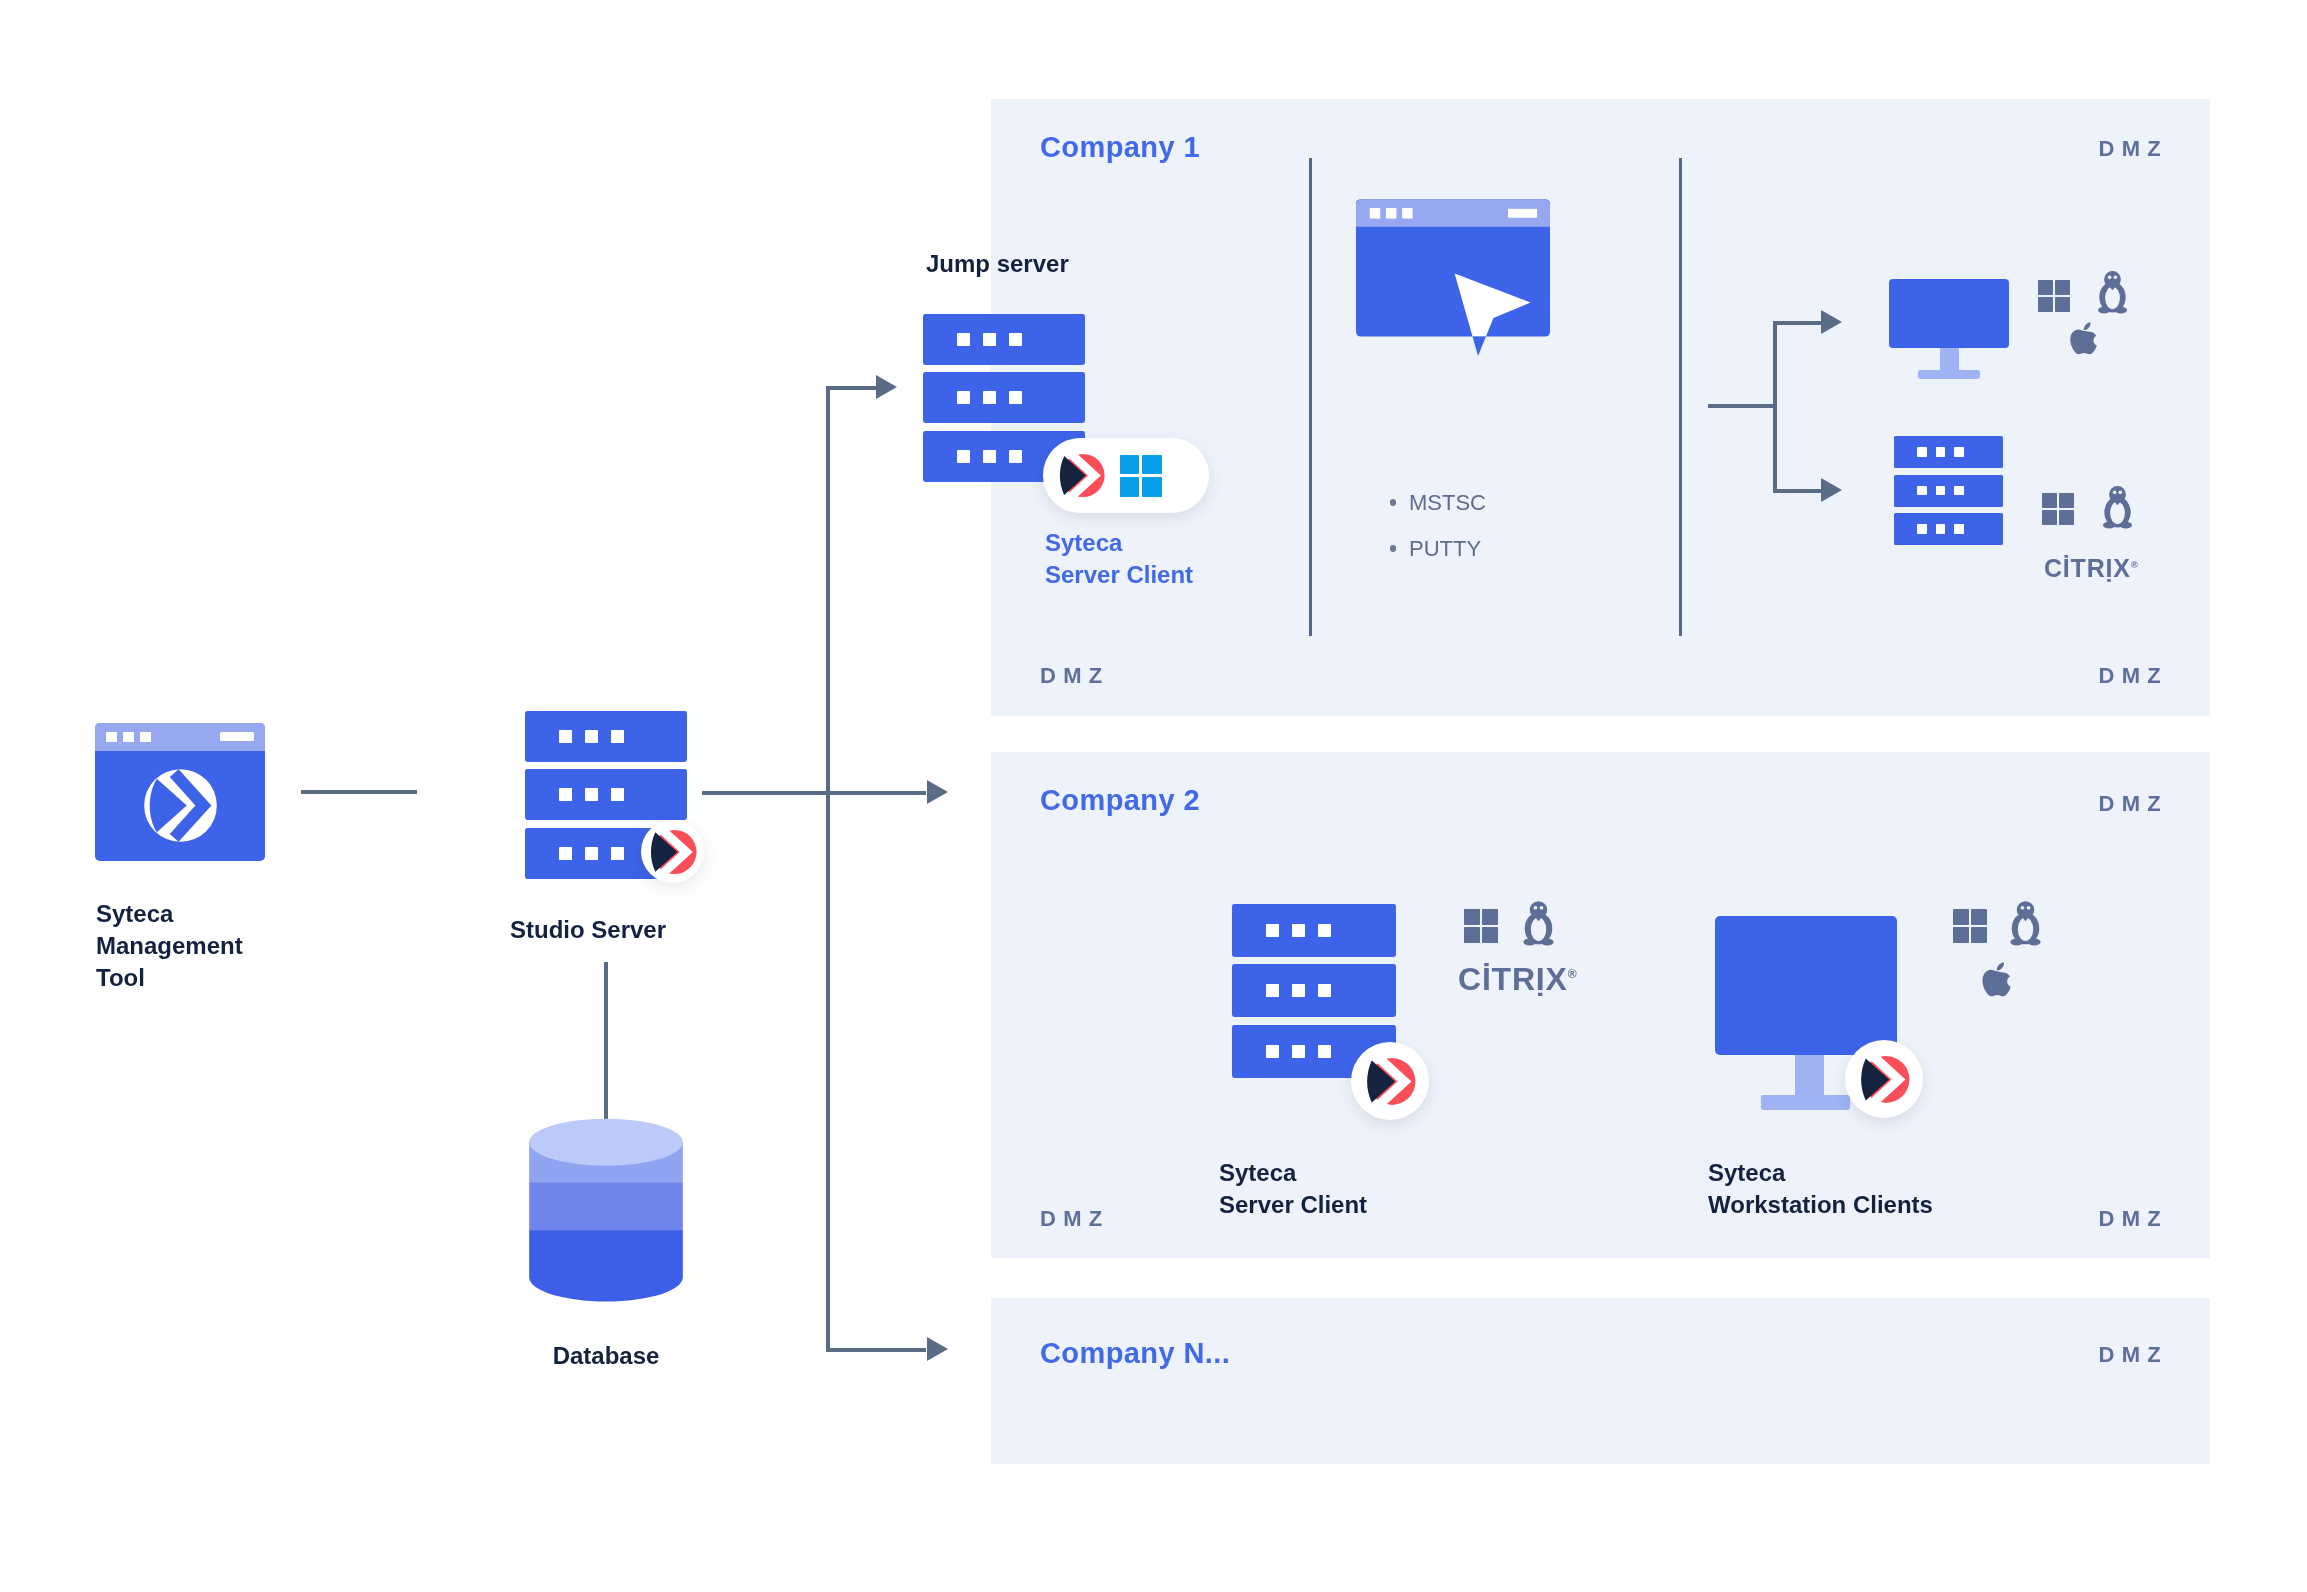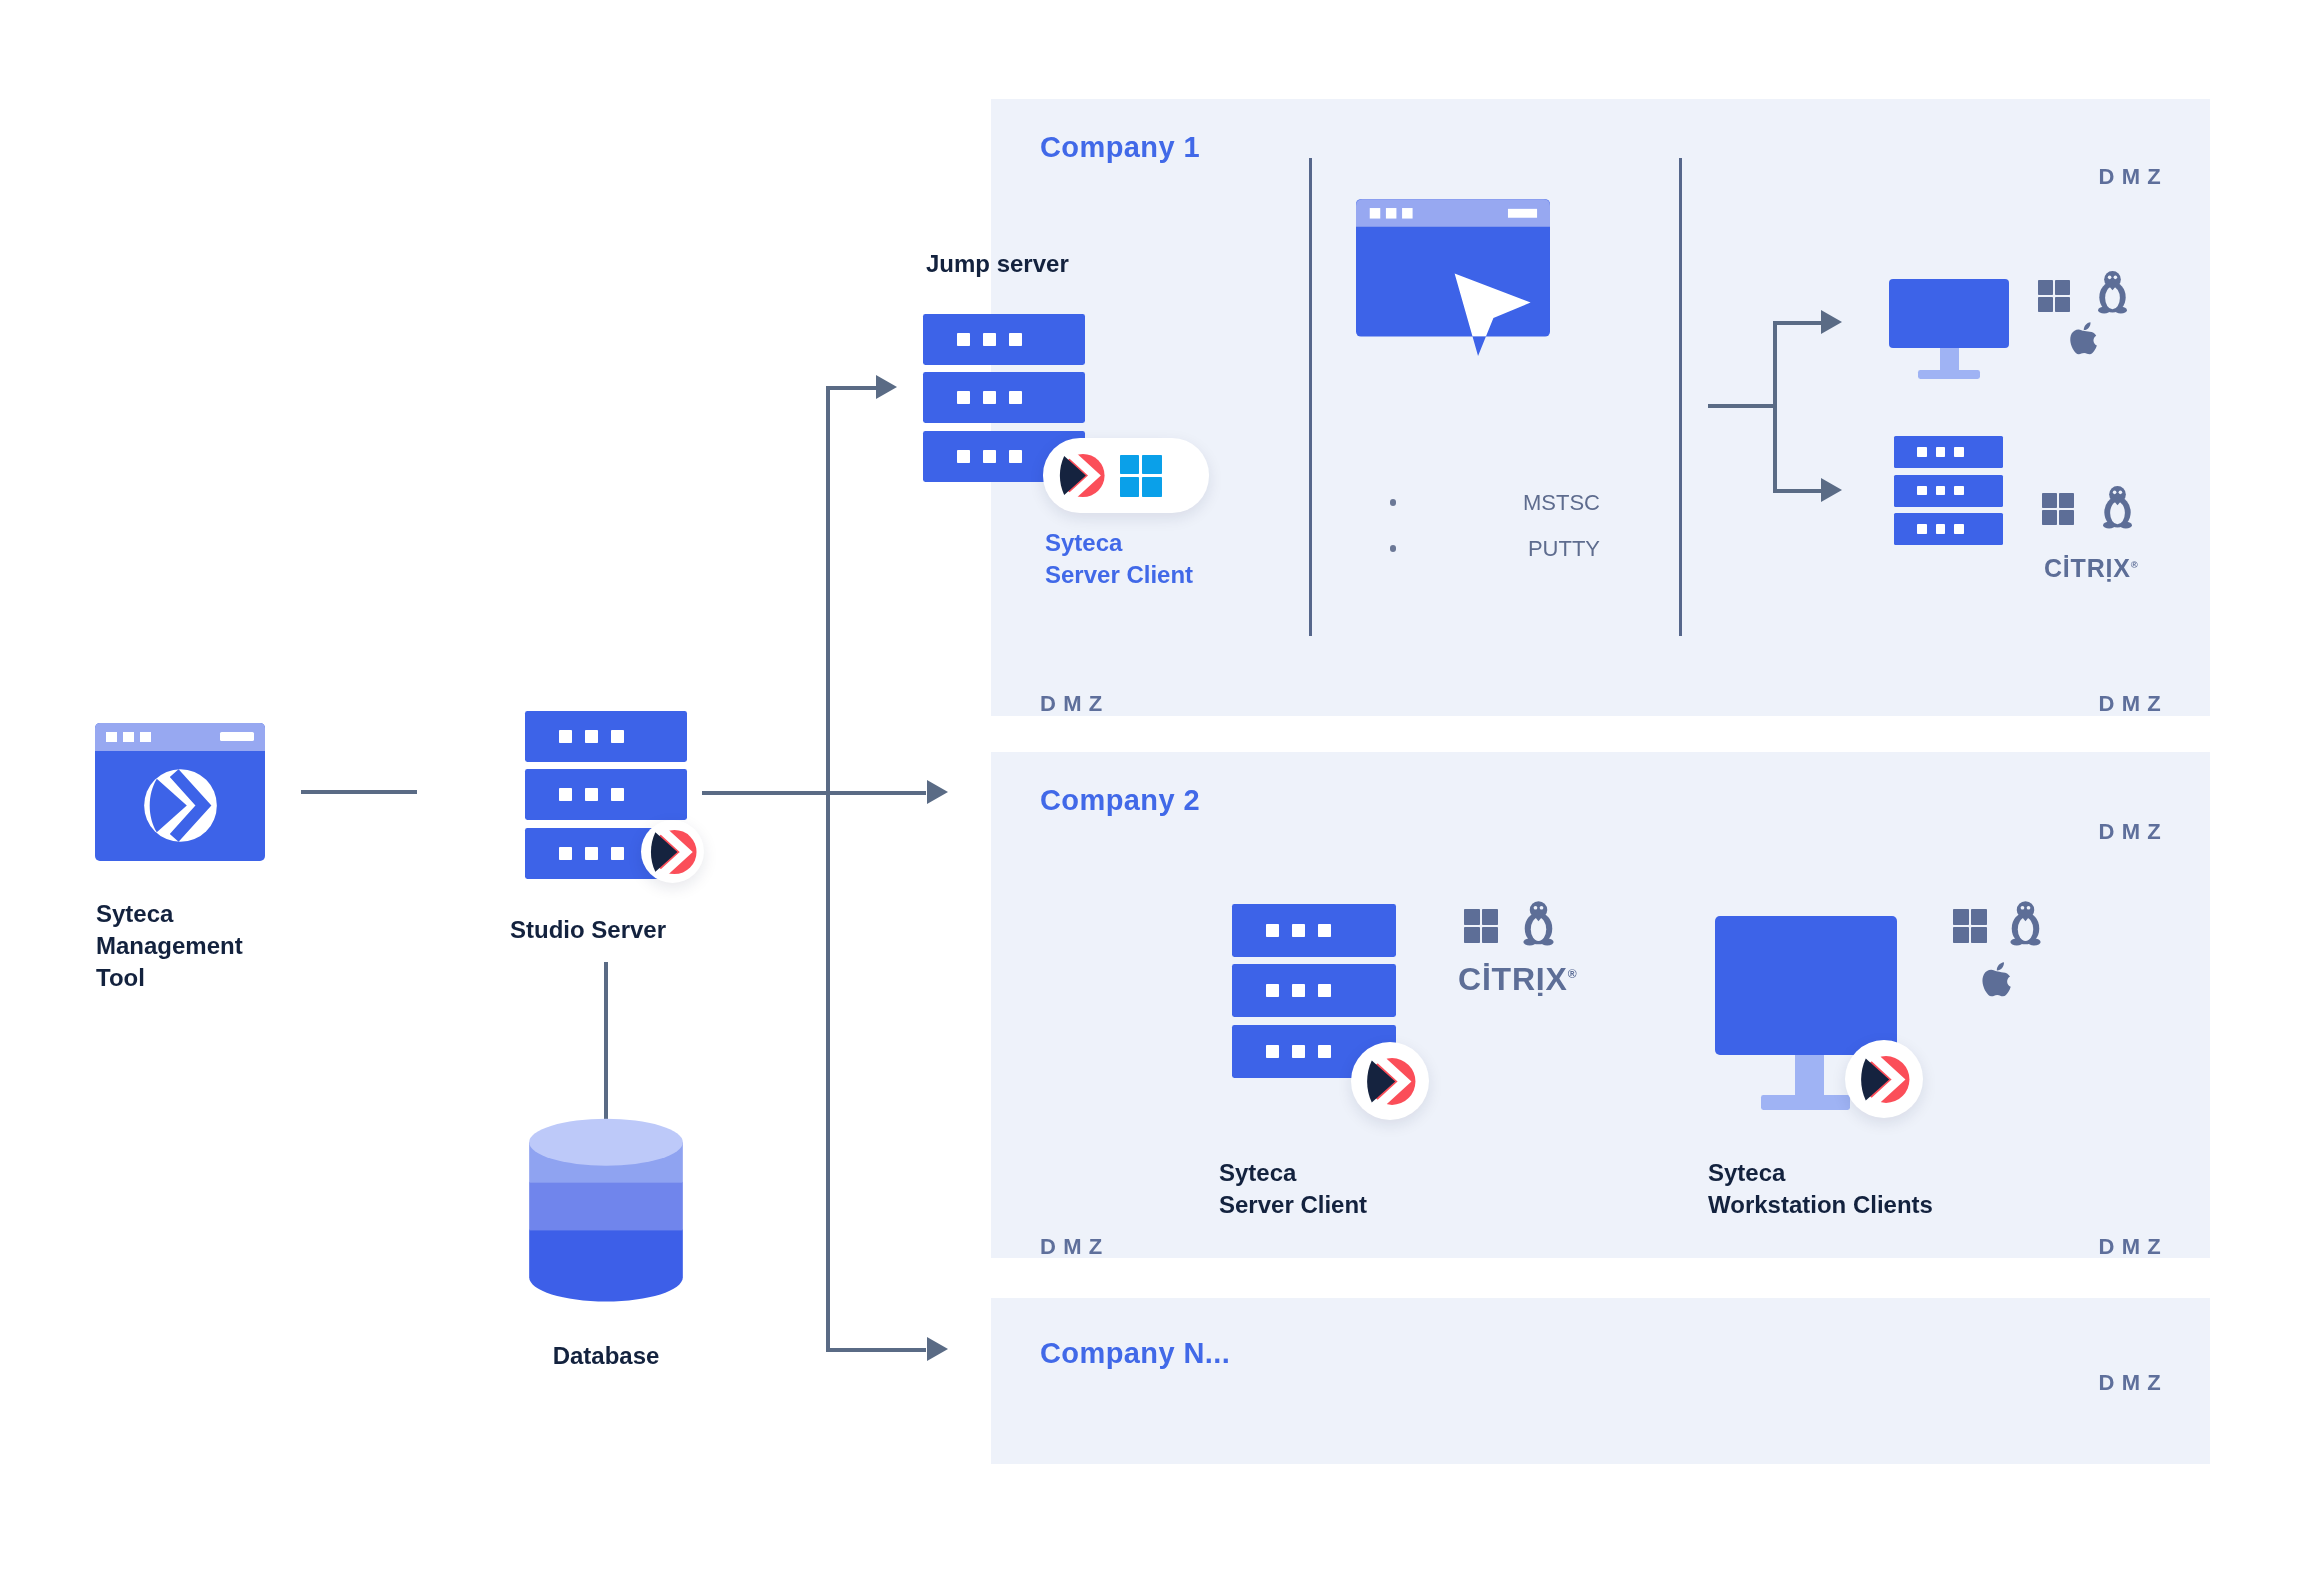--- a/index.html
+++ b/index.html
@@ -1,26 +1,26 @@
 <!DOCTYPE html>
 <html style="font-size:13px"><head>
 <meta charset="utf-8">
 <style>
   html,body{margin:0;padding:0;background:#ffffff;}
   body{width:2307px;height:1593px;position:relative;font-family:"Liberation Sans","DejaVu Sans",sans-serif;}
   .abs{position:absolute;}
   
   .panel{position:absolute;left:991px;width:1219px;background:#EEF2FA;}
   .panel-title{position:absolute;font-size:29px;font-weight:700;color:#4169E8;letter-spacing:0.4px;}
-  .dmz{position:absolute;font-size:22px;font-weight:700;letter-spacing:7.3px;color:#5E6F9B;margin-top:28px;}
+  .dmz{position:absolute;font-size:22px;font-weight:700;letter-spacing:7.3px;color:#5E6F9B;}
   
   .lbl{position:absolute;font-size:24px;font-weight:700;color:#13223E;line-height:32px;}
   .lbl-blue{color:#4169E8;}
   .native-heading{position:absolute;width:227px;font-size:24px;font-weight:700;color:#13223E;line-height:34px;}
-  .bullets{position:absolute;margin:0;padding:0;list-style:none;width:215px;text-align:right;}
+  .bullets{position:absolute;margin:0;padding:0;list-style:none;width:215px;}
   .bullets li{position:relative;padding-left:24px;font-size:22px;color:#5E6C8E;line-height:29px;margin-bottom:17px;}
   .bullets li::before{content:"";position:absolute;left:4.9px;top:11.3px;width:6.5px;height:6.5px;border-radius:50%;background:#6B7896;}
   
   .hline{position:absolute;height:4px;background:#5A6B85;}
   .vline{position:absolute;width:4px;background:#5A6B85;}
   .arr{position:absolute;width:0;height:0;border-left:21px solid #5A6B85;border-top:12px solid transparent;border-bottom:12px solid transparent;}
   .divider{position:absolute;width:3.2px;background:#56678B;}
   
   .stack{position:absolute;}
   .stack .bar{position:relative;background:#3D63E8;border-radius:2.4px;display:flex;align-items:center;padding-left:34px;gap:13px;margin-bottom:7.3px;}

